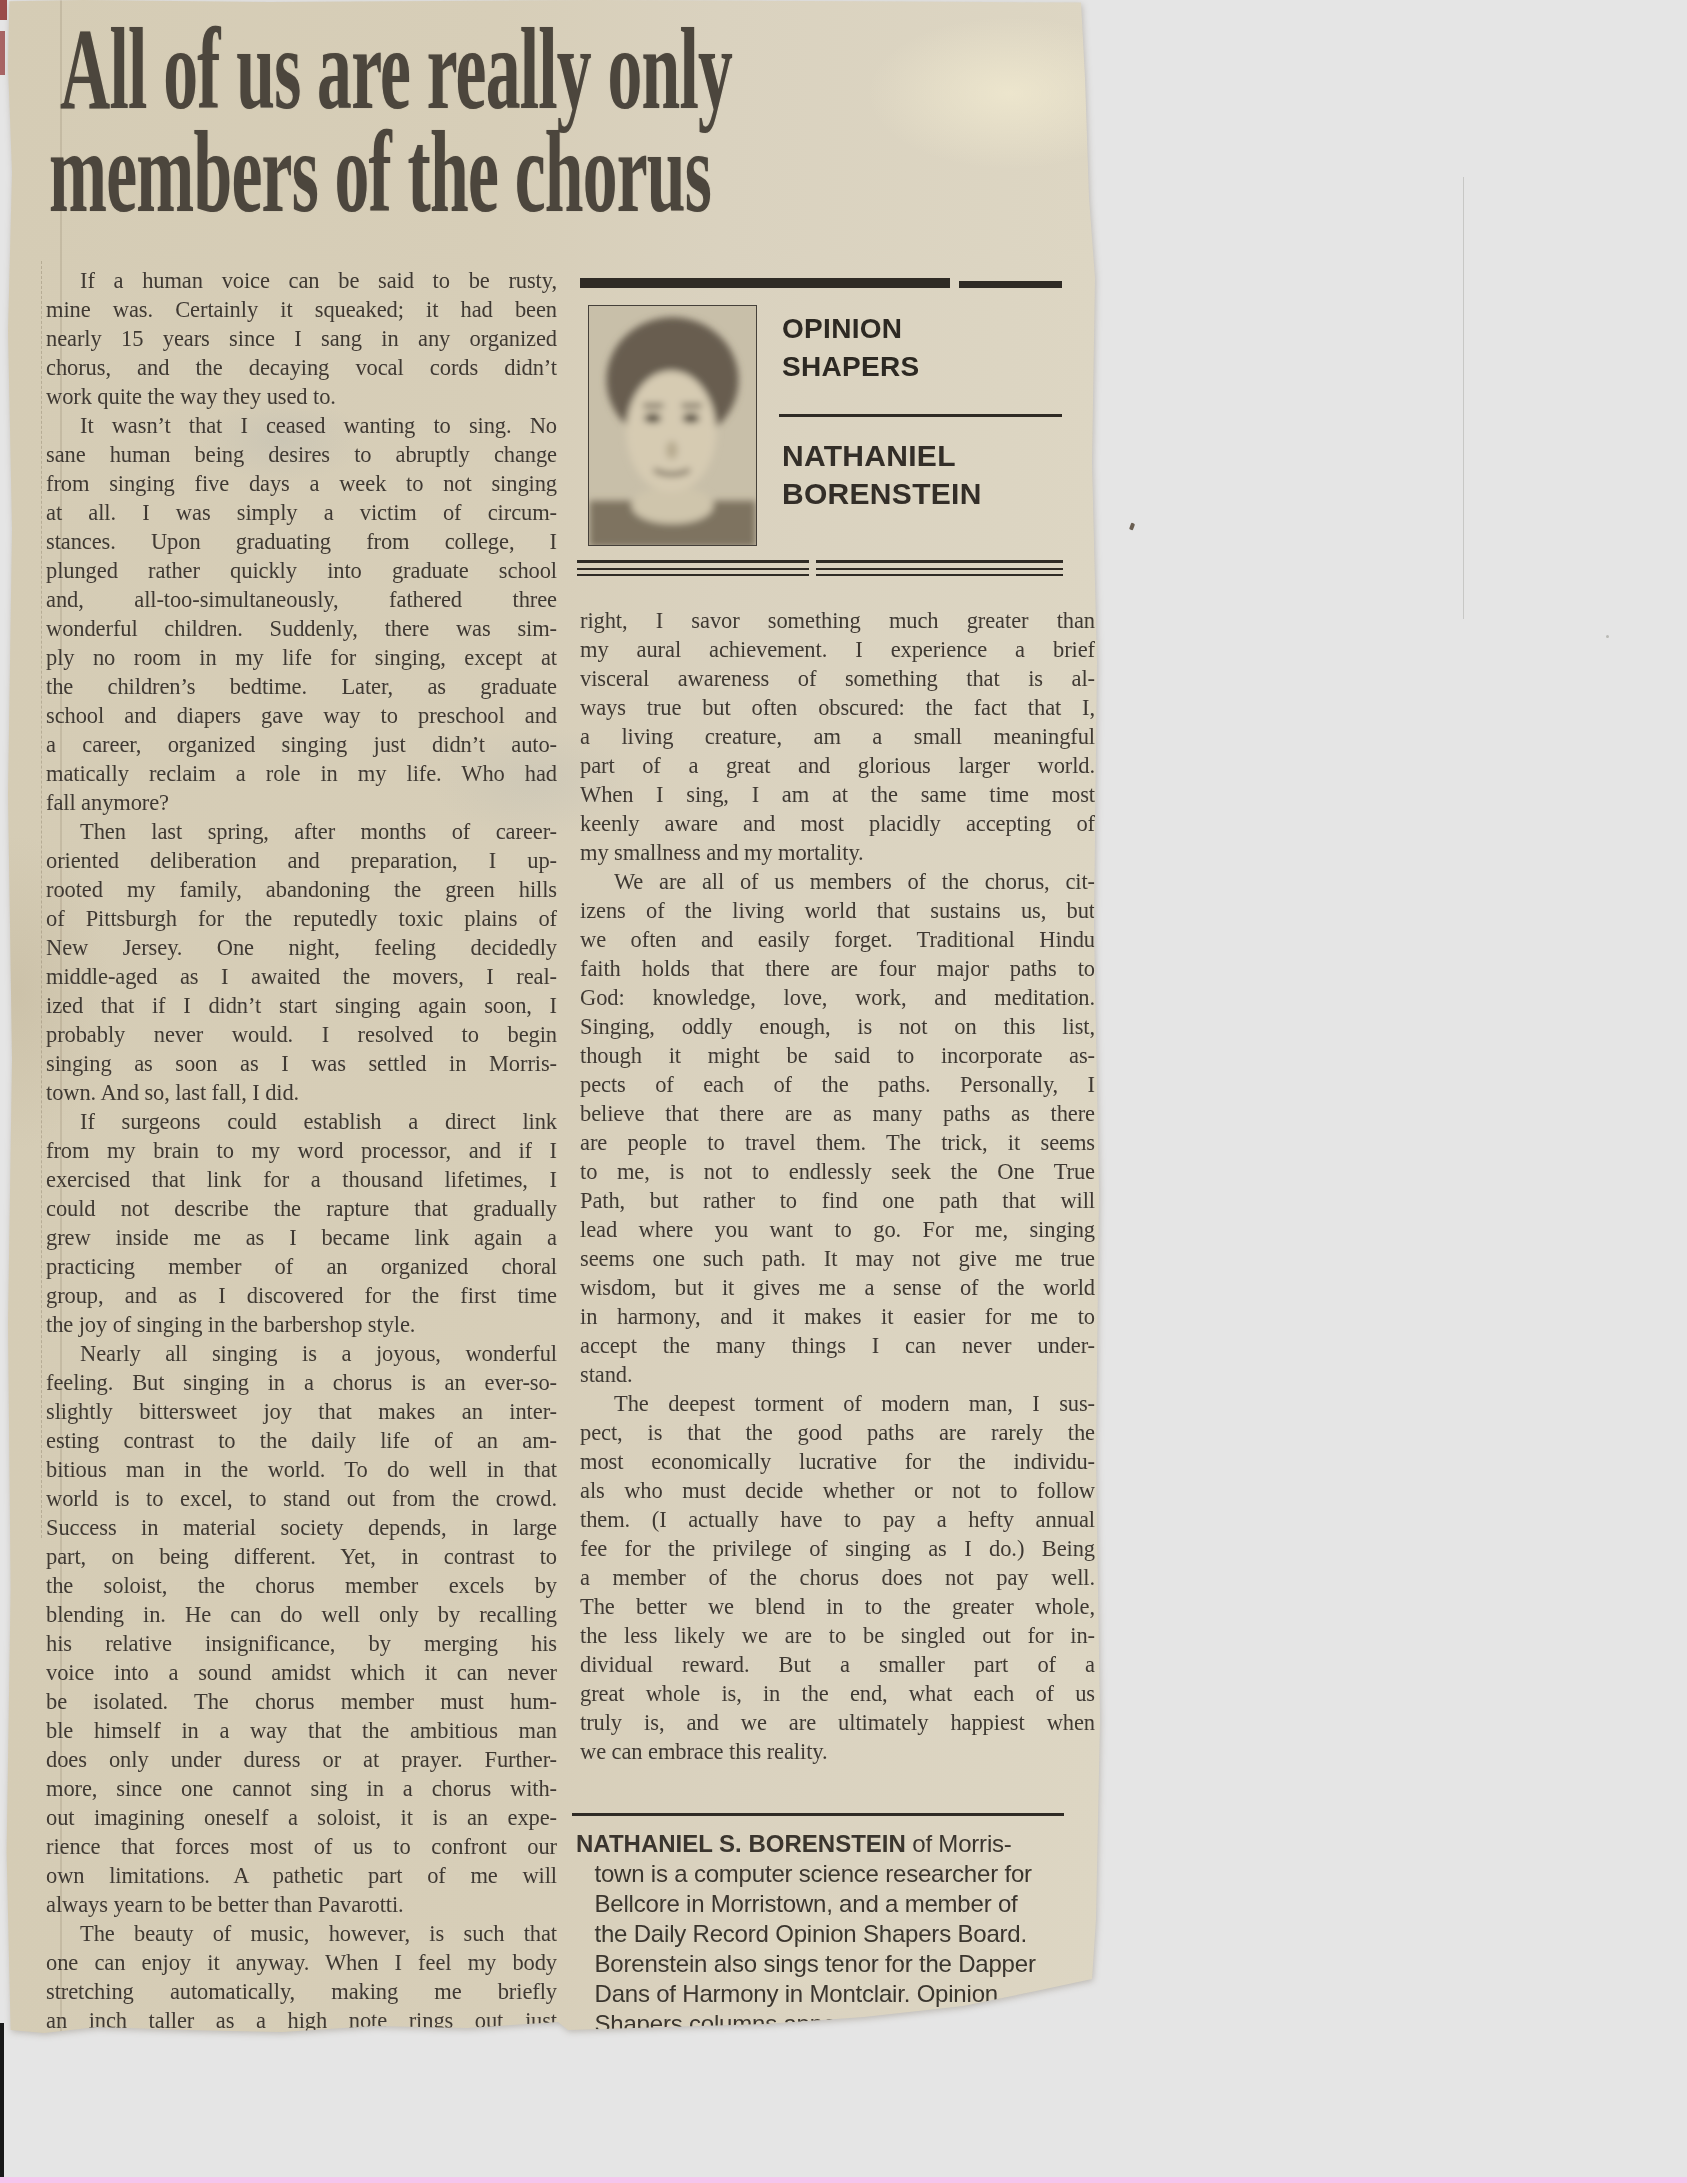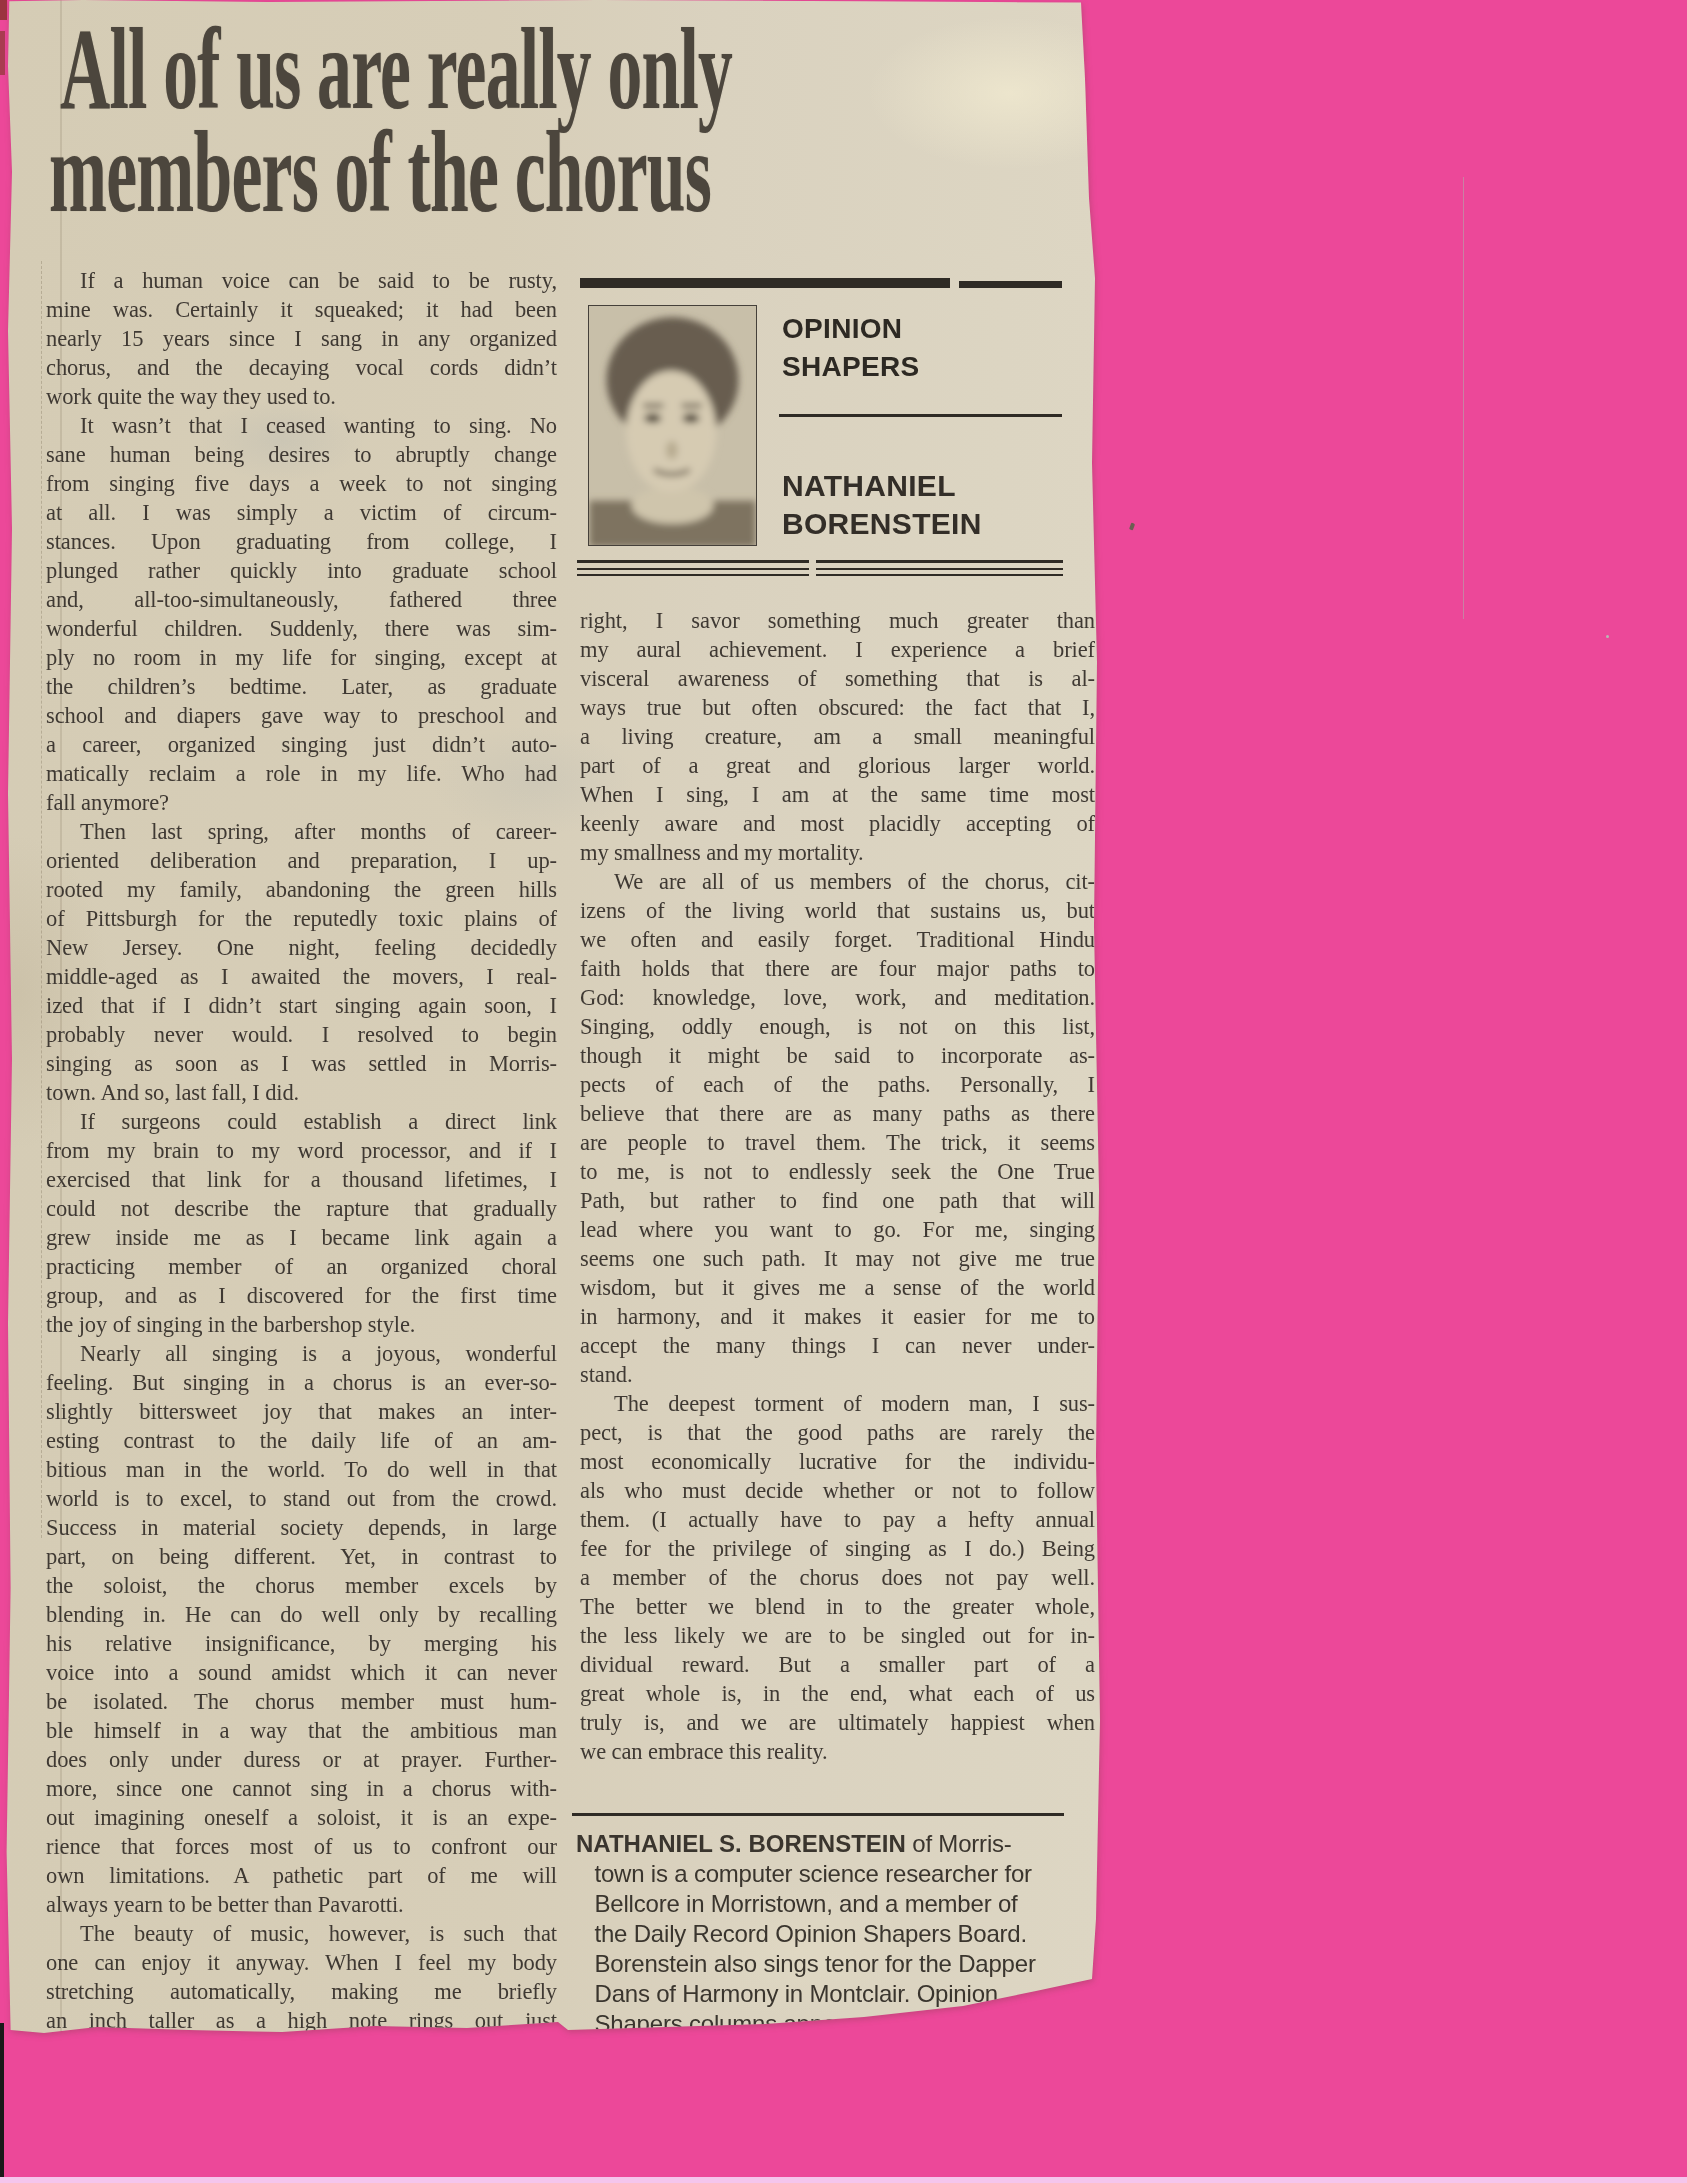--- a/index.html
+++ b/index.html
@@ -1,16 +1,16 @@
 <!DOCTYPE html>
 <html style="font-size:10.6px"><head>
 <meta charset="utf-8">
 <style>
   html,body{margin:0;padding:0;}
-  .scan{position:relative;width:1687px;height:2183px;background:#ec4899;overflow:hidden;
+  .scan{position:relative;width:1687px;height:2183px;background:#e5e5e5;overflow:hidden;
         font-family:"Liberation Serif",serif;}
   
   .edge-strip{position:absolute;left:0;top:2023px;width:4px;height:160px;background:#191919;}
   .red-mark1{position:absolute;left:0;top:0;width:7.3px;height:20px;background:#8d3030;opacity:.85;}
   .red-mark2{position:absolute;left:0;top:31px;width:5.3px;height:44px;background:#93383a;opacity:.75;}
   .pink-strip{position:absolute;left:0;top:2177px;width:1687px;height:6px;background:#f5c5ec;}
   .scan-line{position:absolute;left:1463px;top:177px;width:1.3px;height:442px;background:rgba(175,175,172,.55);}
   .speck1{position:absolute;left:1130px;top:523px;width:4px;height:7.3px;background:#6a5f52;transform:rotate(20deg);border-radius:1.3px;}
   .speck2{position:absolute;left:1606px;top:635px;width:3.3px;height:3.3px;background:#b9b9b4;border-radius:50%;}
   
@@ -54,21 +54,21 @@
   .r-b1b{left:812px;top:560px;width:247px;height:3.3px;}
   .r-b2a{left:573px;top:568px;width:232px;height:2px;}
   .r-b2b{left:812px;top:568px;width:247px;height:2px;}
   .r-b3a{left:573px;top:574px;width:232px;height:2px;}
   .r-b3b{left:812px;top:574px;width:247px;height:2px;}
   .photo{position:absolute;left:585px;top:306px;width:167px;height:239px;outline:1.3px solid #45403a;
          background:#c8bfa9;}
   .kicker{position:absolute;left:778px;top:310px;font-family:"Liberation Sans",sans-serif;
           font-weight:bold;font-size:28px;line-height:38px;color:#2d2923;letter-spacing:0.3px;}
   .byname{position:absolute;left:778px;top:437px;font-family:"Liberation Sans",sans-serif;
-          font-weight:bold;font-size:30px;line-height:38px;color:#332e28;letter-spacing:0.3px;margin-top:30px;}
+          font-weight:bold;font-size:30px;line-height:38px;color:#332e28;letter-spacing:0.3px;}
   
   .f-rule{left:568px;top:1813px;width:492px;height:3.3px;}
   .footer{position:absolute;left:572px;top:1829px;width:498px;font-family:"Liberation Sans",sans-serif;
           font-size:24px;line-height:30px;color:#3a352e;letter-spacing:-0.2px;}
   .footer b{letter-spacing:0;}
   .fline{padding-left:18.5px;}
 </style>
 </head>
 <body>
 

